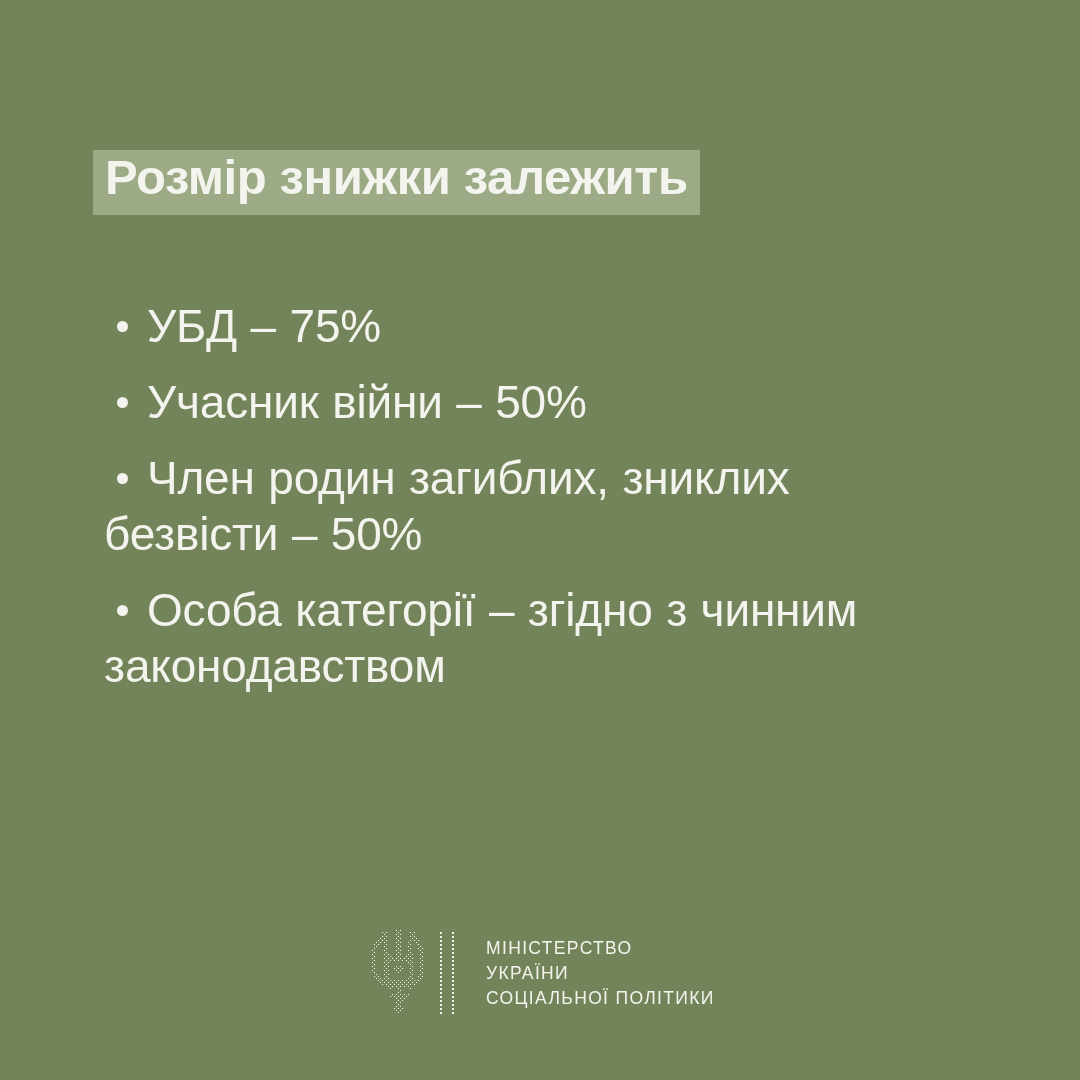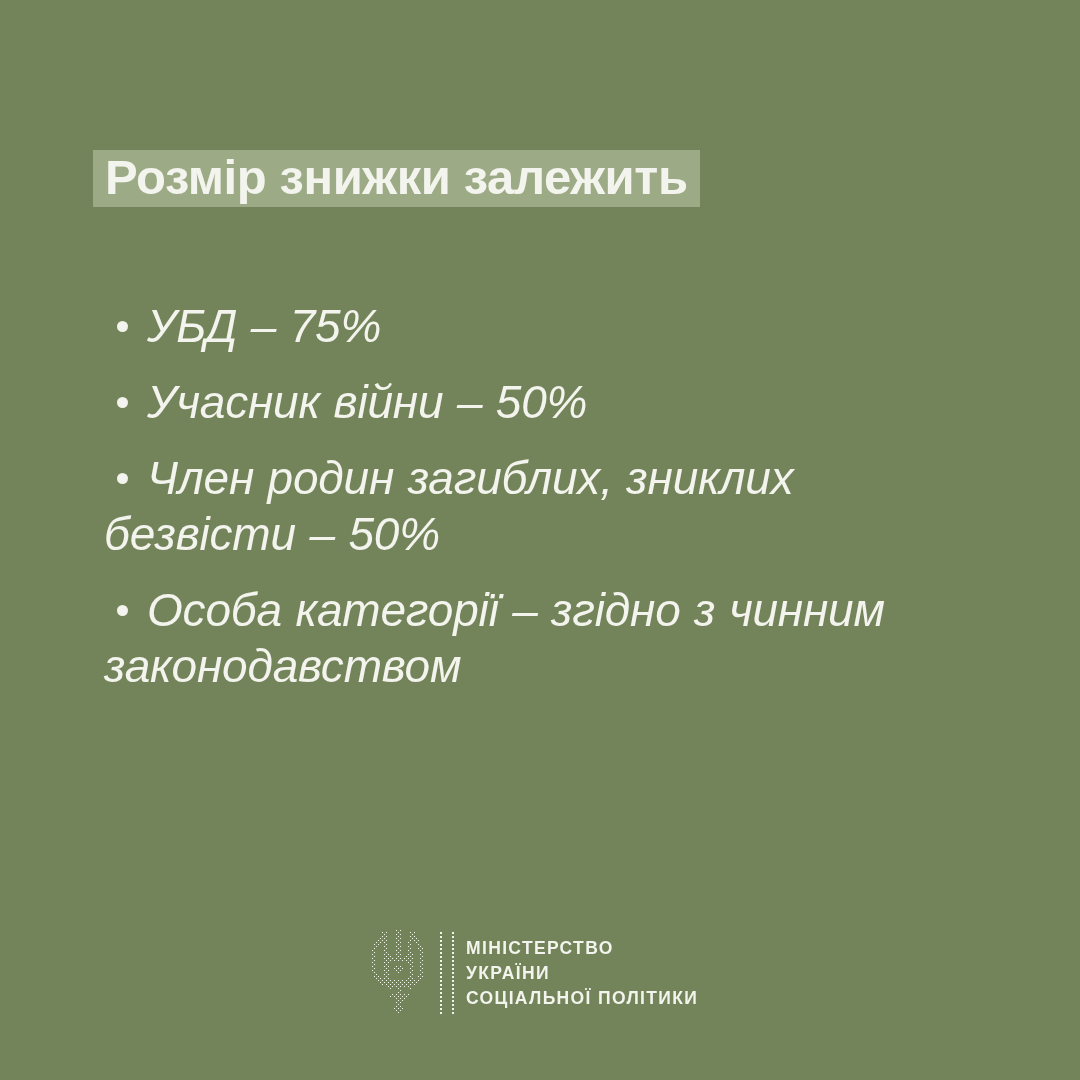--- a/index.html
+++ b/index.html
@@ -31,32 +31,31 @@
     width: 860px;
   }
   .title-line {
     display: table;
     background: #9caa86;
     color: #f3f4ed;
     font-weight: bold;
     font-size: 49px;
     line-height: 47px;
     letter-spacing: -0.4px;
-    padding: 4px 12px 6px 12px;
+    padding: 4px 12px 14px 12px;
     margin: 0 0 3px 0;
     white-space: nowrap;
   }
 
   
   .list-block {
     position: absolute;
     left: 104px;
     top: 298px;
     width: 860px;
-    font-style: italic;
   }
   .list-item {
     color: #f3f4ed;
     font-size: 46px;
     line-height: 56px;
     letter-spacing: -0.2px;
     margin: 0 0 20px 0;
     text-indent: 0;
     word-spacing: 1px;
   }
@@ -83,24 +82,24 @@
     height: 86px;
     display: block;
   }
   .logo-divider {
     width: 22px;
     height: 86px;
     margin-left: 6px;
     display: block;
   }
   .logo-text {
-    margin-left: 4px;
+    margin-left: 24px;
     color: #f3f4ed;
     font-size: 17.5px;
-    font-weight: bold;
+    font-weight: normal;
     line-height: 25px;
     letter-spacing: 1.35px;
     text-transform: uppercase;
     white-space: nowrap;
   }
 </style>
 </head>
 <body>
 
 <div class="card">

